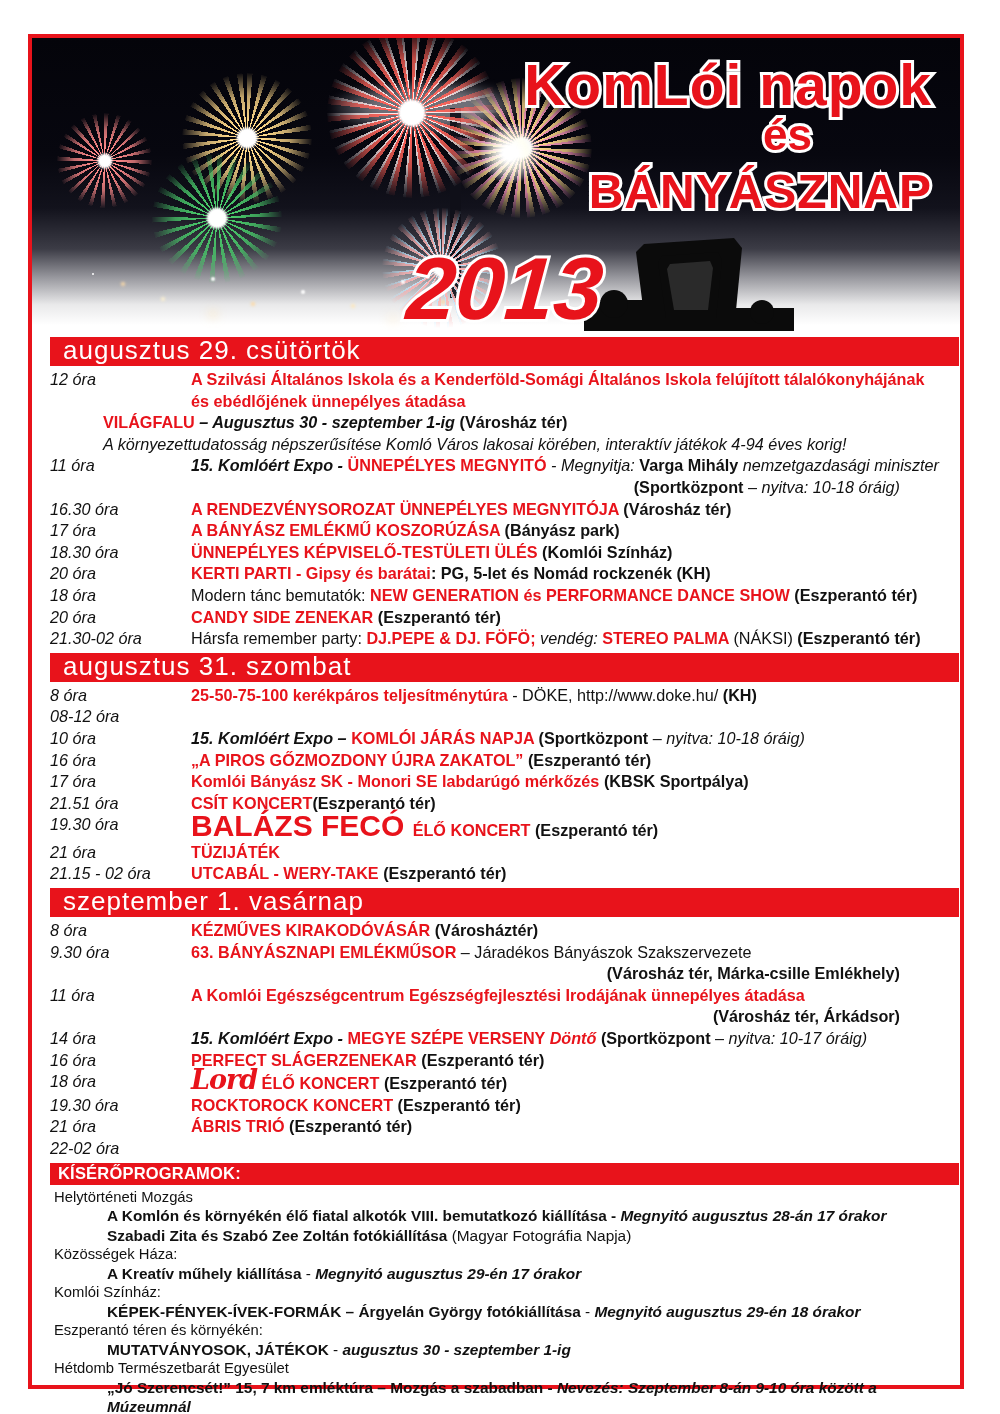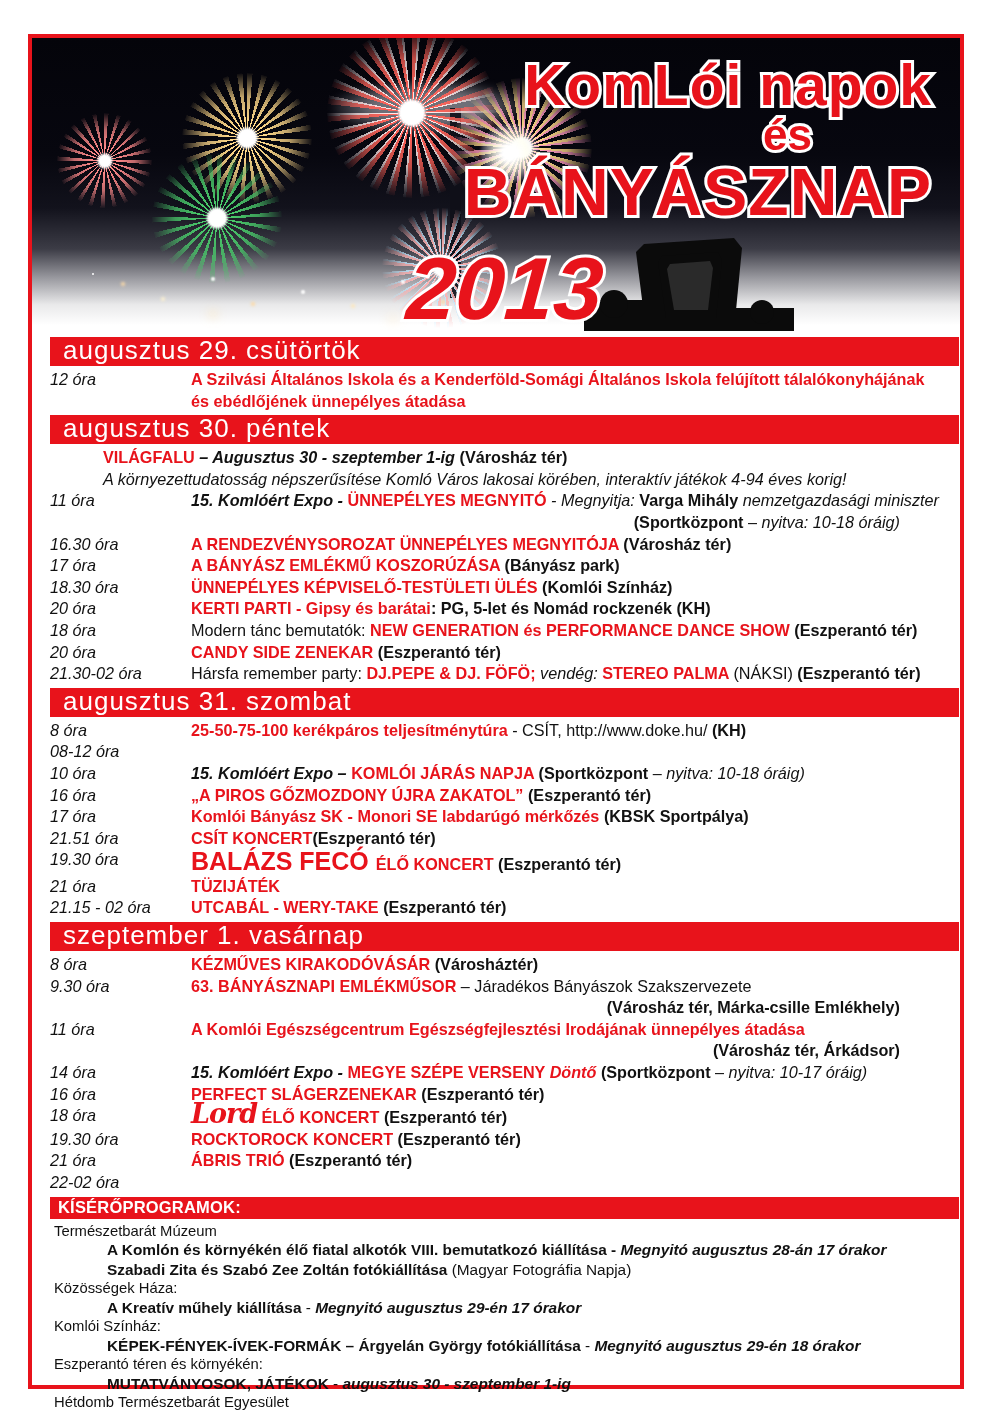--- a/index.html
+++ b/index.html
@@ -48,21 +48,21 @@
       440px 34px 3px 1px #ffe2ae,120px 40px 8px 4px rgba(255,230,180,.35),300px 45px 10px 5px rgba(255,240,210,.3);
       filter:blur(.5px);}
   .headframe{position:absolute;left:552px;top:200px;}
   
   .titles{position:absolute;right:28px;top:18px;text-align:right;color:var(--red);
       font-weight:bold;
       -webkit-text-stroke:6px #ffffff;paint-order:stroke fill;
       text-shadow:0 0 2px #fff;}
   .t1{font-size:57px;line-height:58px;letter-spacing:1px;}
   .t2{font-size:44px;line-height:42px;margin-right:120px;}
-  .t3{font-size:66px;line-height:72px;letter-spacing:1px;}
+  .t3{font-size:48px;line-height:72px;letter-spacing:1px;}
   .year{position:absolute;left:375px;top:200px;color:var(--red);font-weight:bold;font-style:italic;
       font-size:88px;transform:skewX(-4deg);
       -webkit-text-stroke:6px #ffffff;paint-order:stroke fill;text-shadow:0 0 2px #fff;}
   
   .schedule{position:relative;width:100%;padding-top:3px;}
   .banner{background:var(--red);color:#ffffff;margin:3px 1px 3px 18px;}
   .banner-day{font-size:26px;line-height:26px;padding:0 0 3px 13px;letter-spacing:1px;}
   .banner-small{font-size:16.5px;line-height:17px;font-weight:bold;padding:2px 0 3px 8px;letter-spacing:.2px;}
   .rows{margin:0 18px;}
   .row{display:flex;font-size:16.2px;line-height:21.6px;}
@@ -71,21 +71,21 @@
   .row.indent{display:block;padding-left:53px;}
   .row.right{display:block;text-align:right;padding-right:42px;}
   .row.venue{display:block;font-size:14.8px;line-height:18.6px;padding-left:4px;}
   .row.item{display:block;font-size:15.4px;line-height:19.4px;padding-left:57px;}
   .s-rb{color:var(--red);font-weight:bold;}
   .s-rbi{color:var(--red);font-weight:bold;font-style:italic;}
   .s-b{font-weight:bold;}
   .s-bi{font-weight:bold;font-style:italic;margin-top:33px;}
   .s-i{font-style:italic;}
   .s-r{}
-  .s-big{font-size:25px;line-height:24px;}
+  .s-big{font-size:30px;line-height:24px;}
   .s-lord{font-family:"DejaVu Serif", serif;color:var(--red);font-weight:bold;font-style:italic;
           font-size:27px;line-height:18px;letter-spacing:-1px;}
 </style>
 </head>
 <body>
 
 <div class="frame">
 
   <div class="photo">
     <div class="smoke"></div>
@@ -118,21 +118,20 @@
   </div>
 
   <div class="schedule">
       <div class="banner banner-day">augusztus 29. csütörtök</div>
       <div class="rows">
         <div class="row">
           <span class="time">12 óra</span>
           <span class="desc"><span class="s-rb">A Szilvási Általános Iskola és a Kenderföld-Somági Általános Iskola felújított tálalókonyhájának és ebédlőjének ünnepélyes átadása</span></span>
         </div>
       </div>
-      <div class="banner banner-day">augusztus 30. péntek</div>
       <div class="rows">
         <div class="row indent"><span class=""><span class="s-rb">VILÁGFALU</span><span class="s-bi"> – Augusztus 30 - szeptember 1-ig </span><span class="s-b">(Városház tér)</span></span></div>
         <div class="row indent"><span class=""><span class="s-i">A környezettudatosság népszerűsítése Komló Város lakosai körében, interaktív játékok 4-94 éves korig!</span></span></div>
         <div class="row">
           <span class="time">11 óra</span>
           <span class="desc"><span class="s-bi">15. Komlóért Expo - </span><span class="s-rb">ÜNNEPÉLYES MEGNYITÓ</span><span class="s-i"> - Megnyitja: </span><span class="s-b">Varga Mihály</span><span class="s-i"> nemzetgazdasági miniszter</span></span>
         </div>
         <div class="row right"><span class=""><span class="s-b">(Sportközpont</span><span class="s-r"> – </span><span class="s-i">nyitva: 10-18 óráig)</span></span></div>
         <div class="row">
           <span class="time">16.30 óra</span>
@@ -160,21 +159,21 @@
         </div>
         <div class="row">
           <span class="time">21.30-02 óra</span>
           <span class="desc"><span class="s-r">Hársfa remember party: </span><span class="s-rb">DJ.PEPE &amp; DJ. FÖFÖ; </span><span class="s-i">vendég: </span><span class="s-rb">STEREO PALMA </span><span class="s-r">(NÁKSI) </span><span class="s-b">(Eszperantó tér)</span></span>
         </div>
       </div>
       <div class="banner banner-day">augusztus 31. szombat</div>
       <div class="rows">
         <div class="row">
           <span class="time">8 óra</span>
-          <span class="desc"><span class="s-rb">25-50-75-100 kerékpáros teljesítménytúra</span><span class="s-r"> - CSÍT, http://www.doke.hu/ </span><span class="s-b">(KH)</span></span>
+          <span class="desc"><span class="s-rb">25-50-75-100 kerékpáros teljesítménytúra</span><span class="s-r"> - DÖKE, http://www.doke.hu/ </span><span class="s-b">(KH)</span></span>
         </div>
         <div class="row">
           <span class="time">08-12 óra</span>
         </div>
         <div class="row">
           <span class="time">10 óra</span>
           <span class="desc"><span class="s-bi">15. Komlóért Expo – </span><span class="s-rb">KOMLÓI JÁRÁS NAPJA </span><span class="s-b">(Sportközpont</span><span class="s-r"> – </span><span class="s-i">nyitva: 10-18 óráig)</span></span>
         </div>
         <div class="row">
           <span class="time">16 óra</span>
@@ -236,21 +235,21 @@
         <div class="row">
           <span class="time">21 óra</span>
           <span class="desc"><span class="s-rb">ÁBRIS TRIÓ </span><span class="s-b">(Eszperantó tér)</span></span>
         </div>
         <div class="row">
           <span class="time">22-02 óra</span>
         </div>
       </div>
       <div class="banner banner-small">KÍSÉRŐPROGRAMOK:</div>
       <div class="rows">
-        <div class="row venue"><span class=""><span class="s-r">Természetbarát Múzeum</span></span></div>
+        <div class="row venue"><span class=""><span class="s-r">Helytörténeti Mozgás</span></span></div>
         <div class="row item"><span class=""><span class="s-b">A Komlón és környékén élő fiatal alkotók VIII. bemutatkozó kiállítása</span><span class="s-b"> - </span><span class="s-bi">Megnyitó augusztus 28-án 17 órakor</span></span></div>
         <div class="row item"><span class=""><span class="s-b">Szabadi Zita és Szabó Zee Zoltán fotókiállítása </span><span class="s-r">(Magyar Fotográfia Napja)</span></span></div>
         <div class="row venue"><span class=""><span class="s-r">Közösségek Háza:</span></span></div>
         <div class="row item"><span class=""><span class="s-b">A Kreatív műhely kiállítása</span><span class="s-r"> - </span><span class="s-bi">Megnyitó augusztus 29-én 17 órakor</span></span></div>
         <div class="row venue"><span class=""><span class="s-r">Komlói Színház:</span></span></div>
         <div class="row item"><span class=""><span class="s-b">KÉPEK-FÉNYEK-ÍVEK-FORMÁK – Árgyelán György fotókiállítása</span><span class="s-r"> - </span><span class="s-bi">Megnyitó augusztus 29-én 18 órakor</span></span></div>
         <div class="row venue"><span class=""><span class="s-r">Eszperantó téren és környékén:</span></span></div>
         <div class="row item"><span class=""><span class="s-b">MUTATVÁNYOSOK, JÁTÉKOK</span><span class="s-r"> - </span><span class="s-bi">augusztus 30 - szeptember 1-ig</span></span></div>
         <div class="row venue"><span class=""><span class="s-r">Hétdomb Természetbarát Egyesület</span></span></div>
         <div class="row item"><span class=""><span class="s-b">„Jó Szerencsét!” 15, 7 km emléktúra</span><span class="s-b"> – Mozgás a szabadban - </span><span class="s-bi">Nevezés: Szeptember 8-án 9-10 óra között a Múzeumnál</span></span></div>

